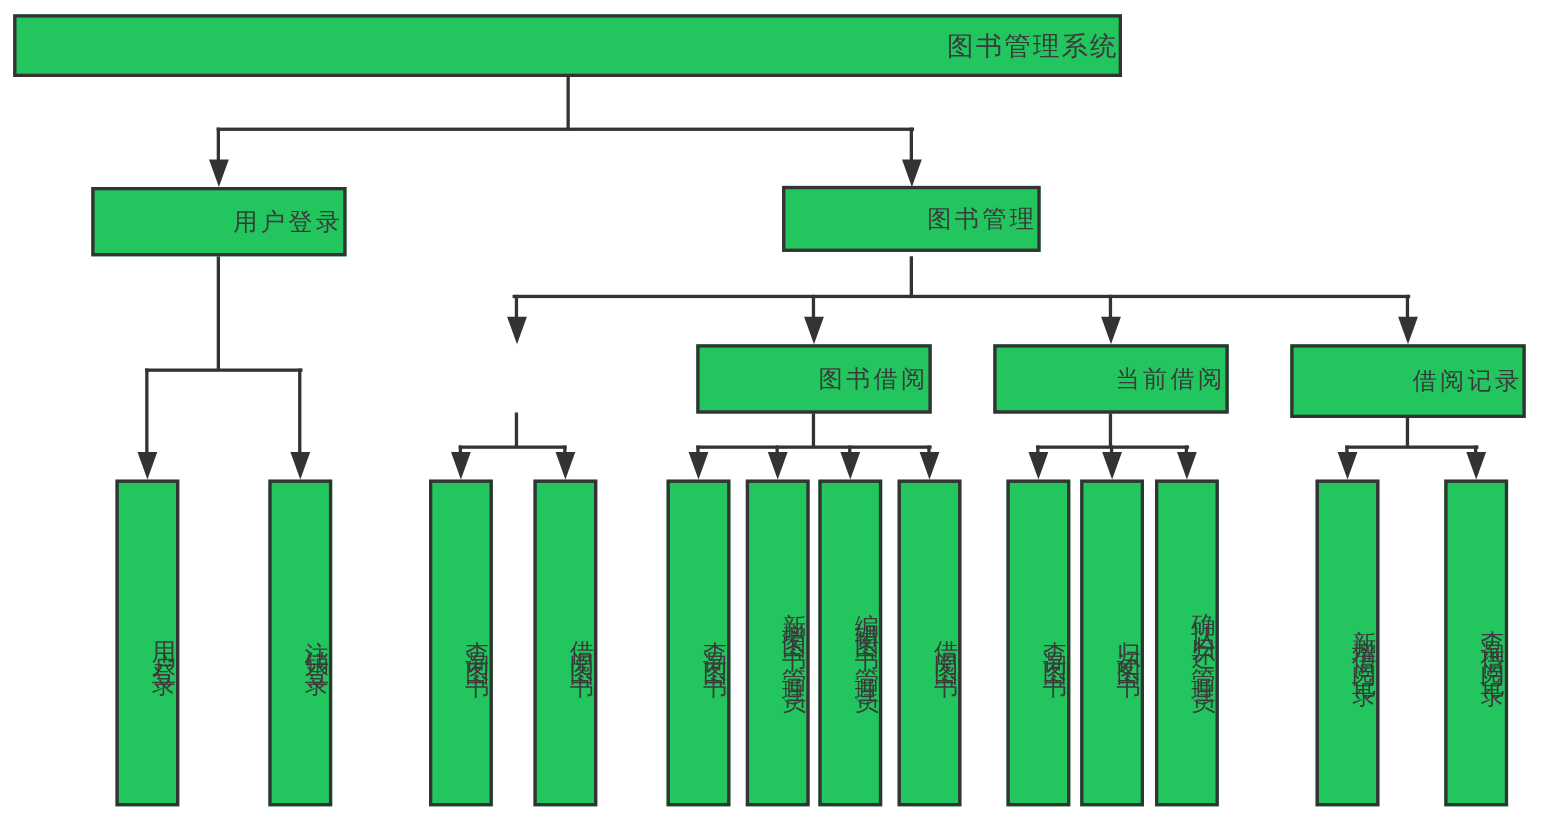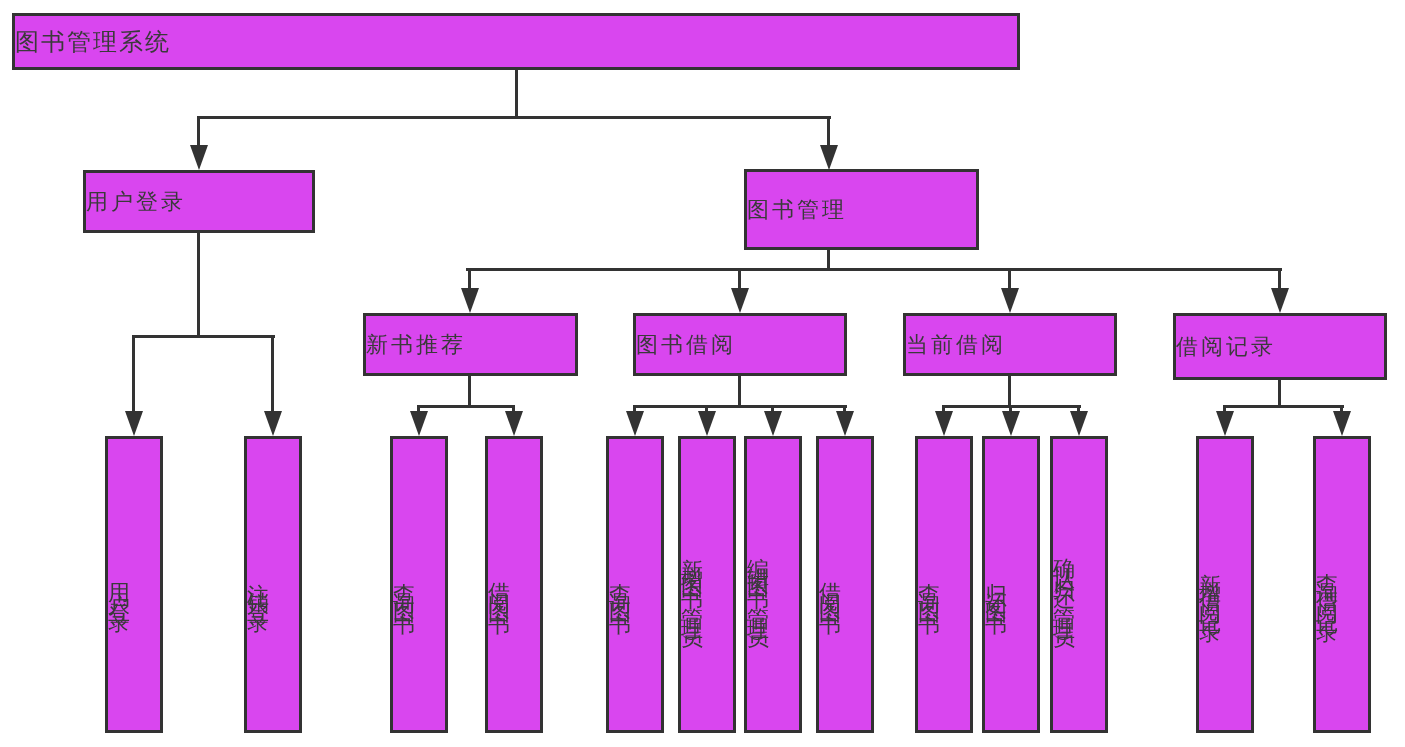--- a/index.html
+++ b/index.html
@@ -2,21 +2,21 @@
 <html style="--line: #333333; --text: #3a3a3a; --watermark: #c4c4c4; --background: #ffffff;"><head>
 <meta charset="utf-8">
 <style>
   html,body{margin:0;padding:0;background:#fff;}
   #canvas{
     position:relative;width:1405px;height:747px;background:var(--background,#fff);
     font-family:"Liberation Sans",sans-serif;overflow:hidden;
   }
   .box{
     position:absolute;box-sizing:border-box;border:3px solid var(--line,#333);
-    background:#d946ef;display:flex;align-items:center;justify-content:flex-start;
+    background:#22c55e;display:flex;align-items:center;justify-content:flex-end;
     color:var(--text,#3a3a3a);z-index:2;
   }
   .hlabel{font-size:22px;letter-spacing:3px;white-space:nowrap;}
   .rootlabel{font-size:24px;letter-spacing:2px;white-space:nowrap;}
   .vbox .vlabel{
     writing-mode:vertical-rl;text-orientation:mixed;
     font-size:22px;letter-spacing:10px;line-height:1;
   }
   .line{position:absolute;background:var(--line,#333);z-index:1;}
   .arrow{
@@ -74,27 +74,24 @@
   <div class="line" style="left:1223px;top:405px;width:3px;height:10px"></div>
   <div class="line" style="left:1340px;top:405px;width:3px;height:10px"></div>
 
   <div class="box" style="left:12px;top:13px;width:1008px;height:57px">
     <span class="rootlabel">图书管理系统</span>
   </div>
 
   <div class="box" style="left:83px;top:170px;width:232px;height:63px">
     <span class="hlabel">用户登录</span>
   </div>
-  <div class="box" style="left:744px;top:169px;width:235px;height:81px">
+  <div class="box" style="left:711px;top:169px;width:235px;height:60px">
     <span class="hlabel">图书管理</span>
   </div>
 
-  <div class="box" style="left:363px;top:313px;width:215px;height:63px">
-    <span class="hlabel">新书推荐</span>
-  </div>
   <div class="box" style="left:633px;top:313px;width:214px;height:63px">
     <span class="hlabel">图书借阅</span>
   </div>
   <div class="box" style="left:903px;top:313px;width:214px;height:63px">
     <span class="hlabel">当前借阅</span>
   </div>
   <div class="box" style="left:1173px;top:313px;width:214px;height:67px">
     <span class="hlabel">借阅记录</span>
   </div>
 

